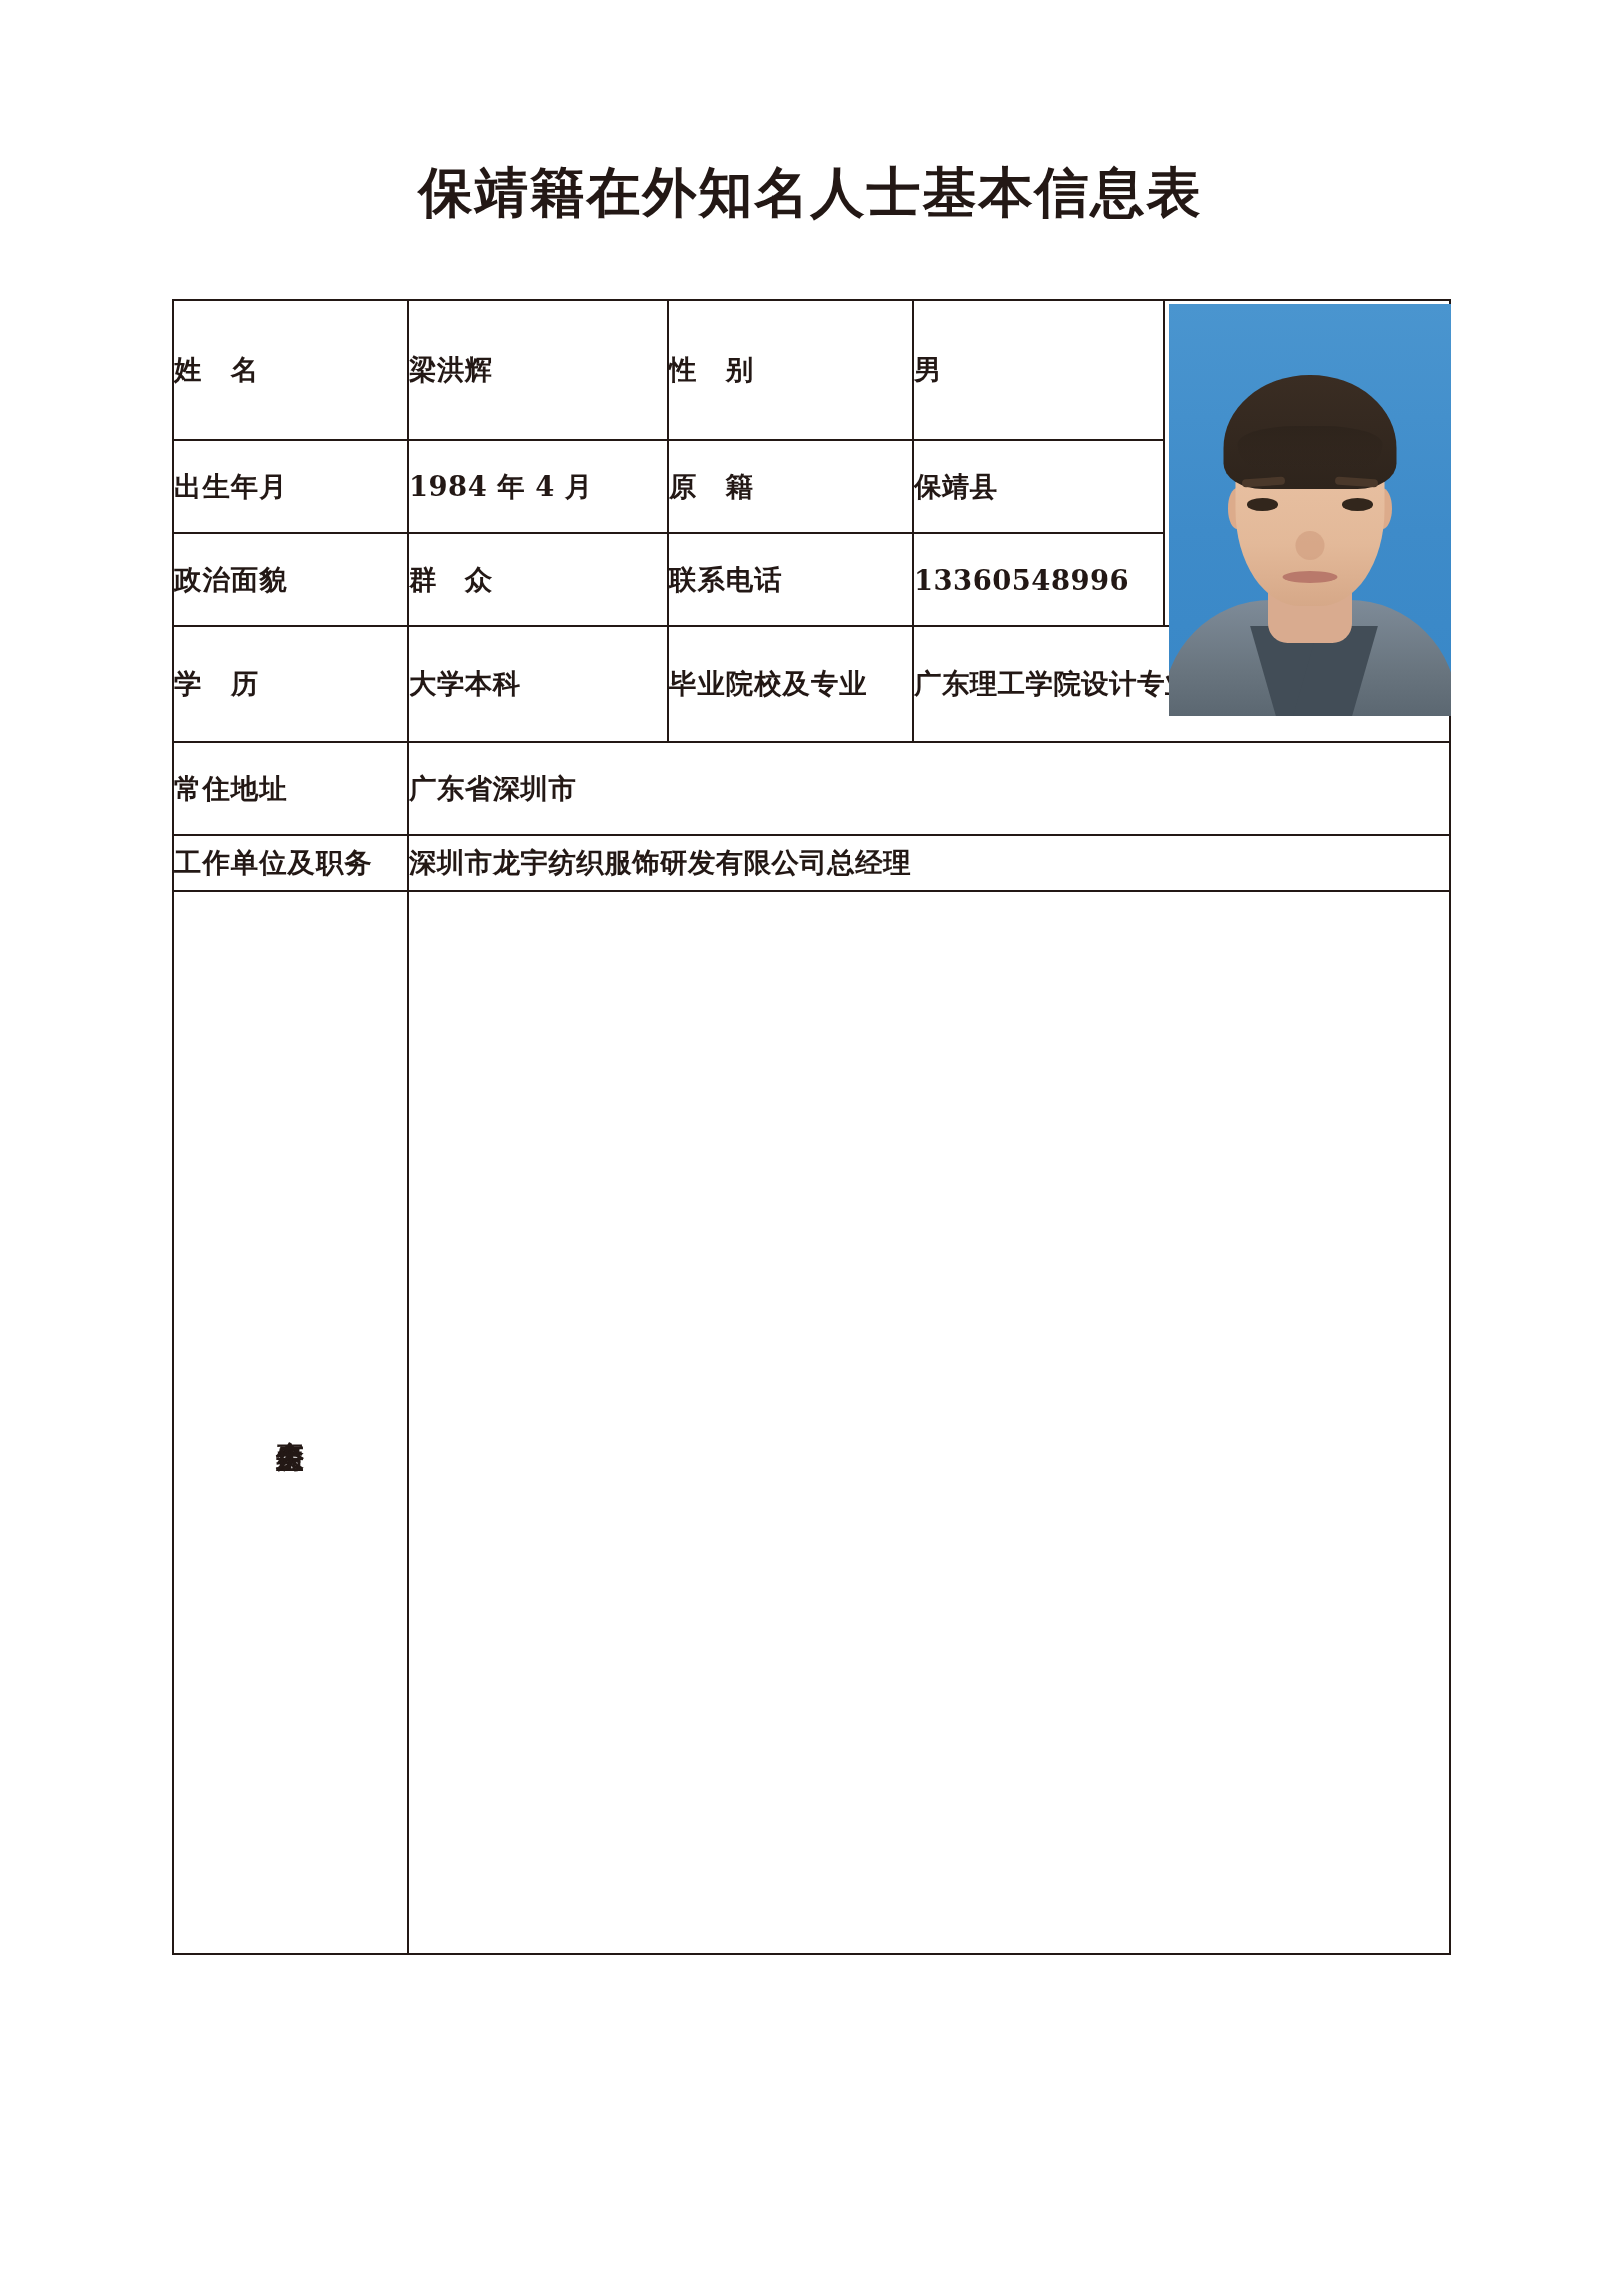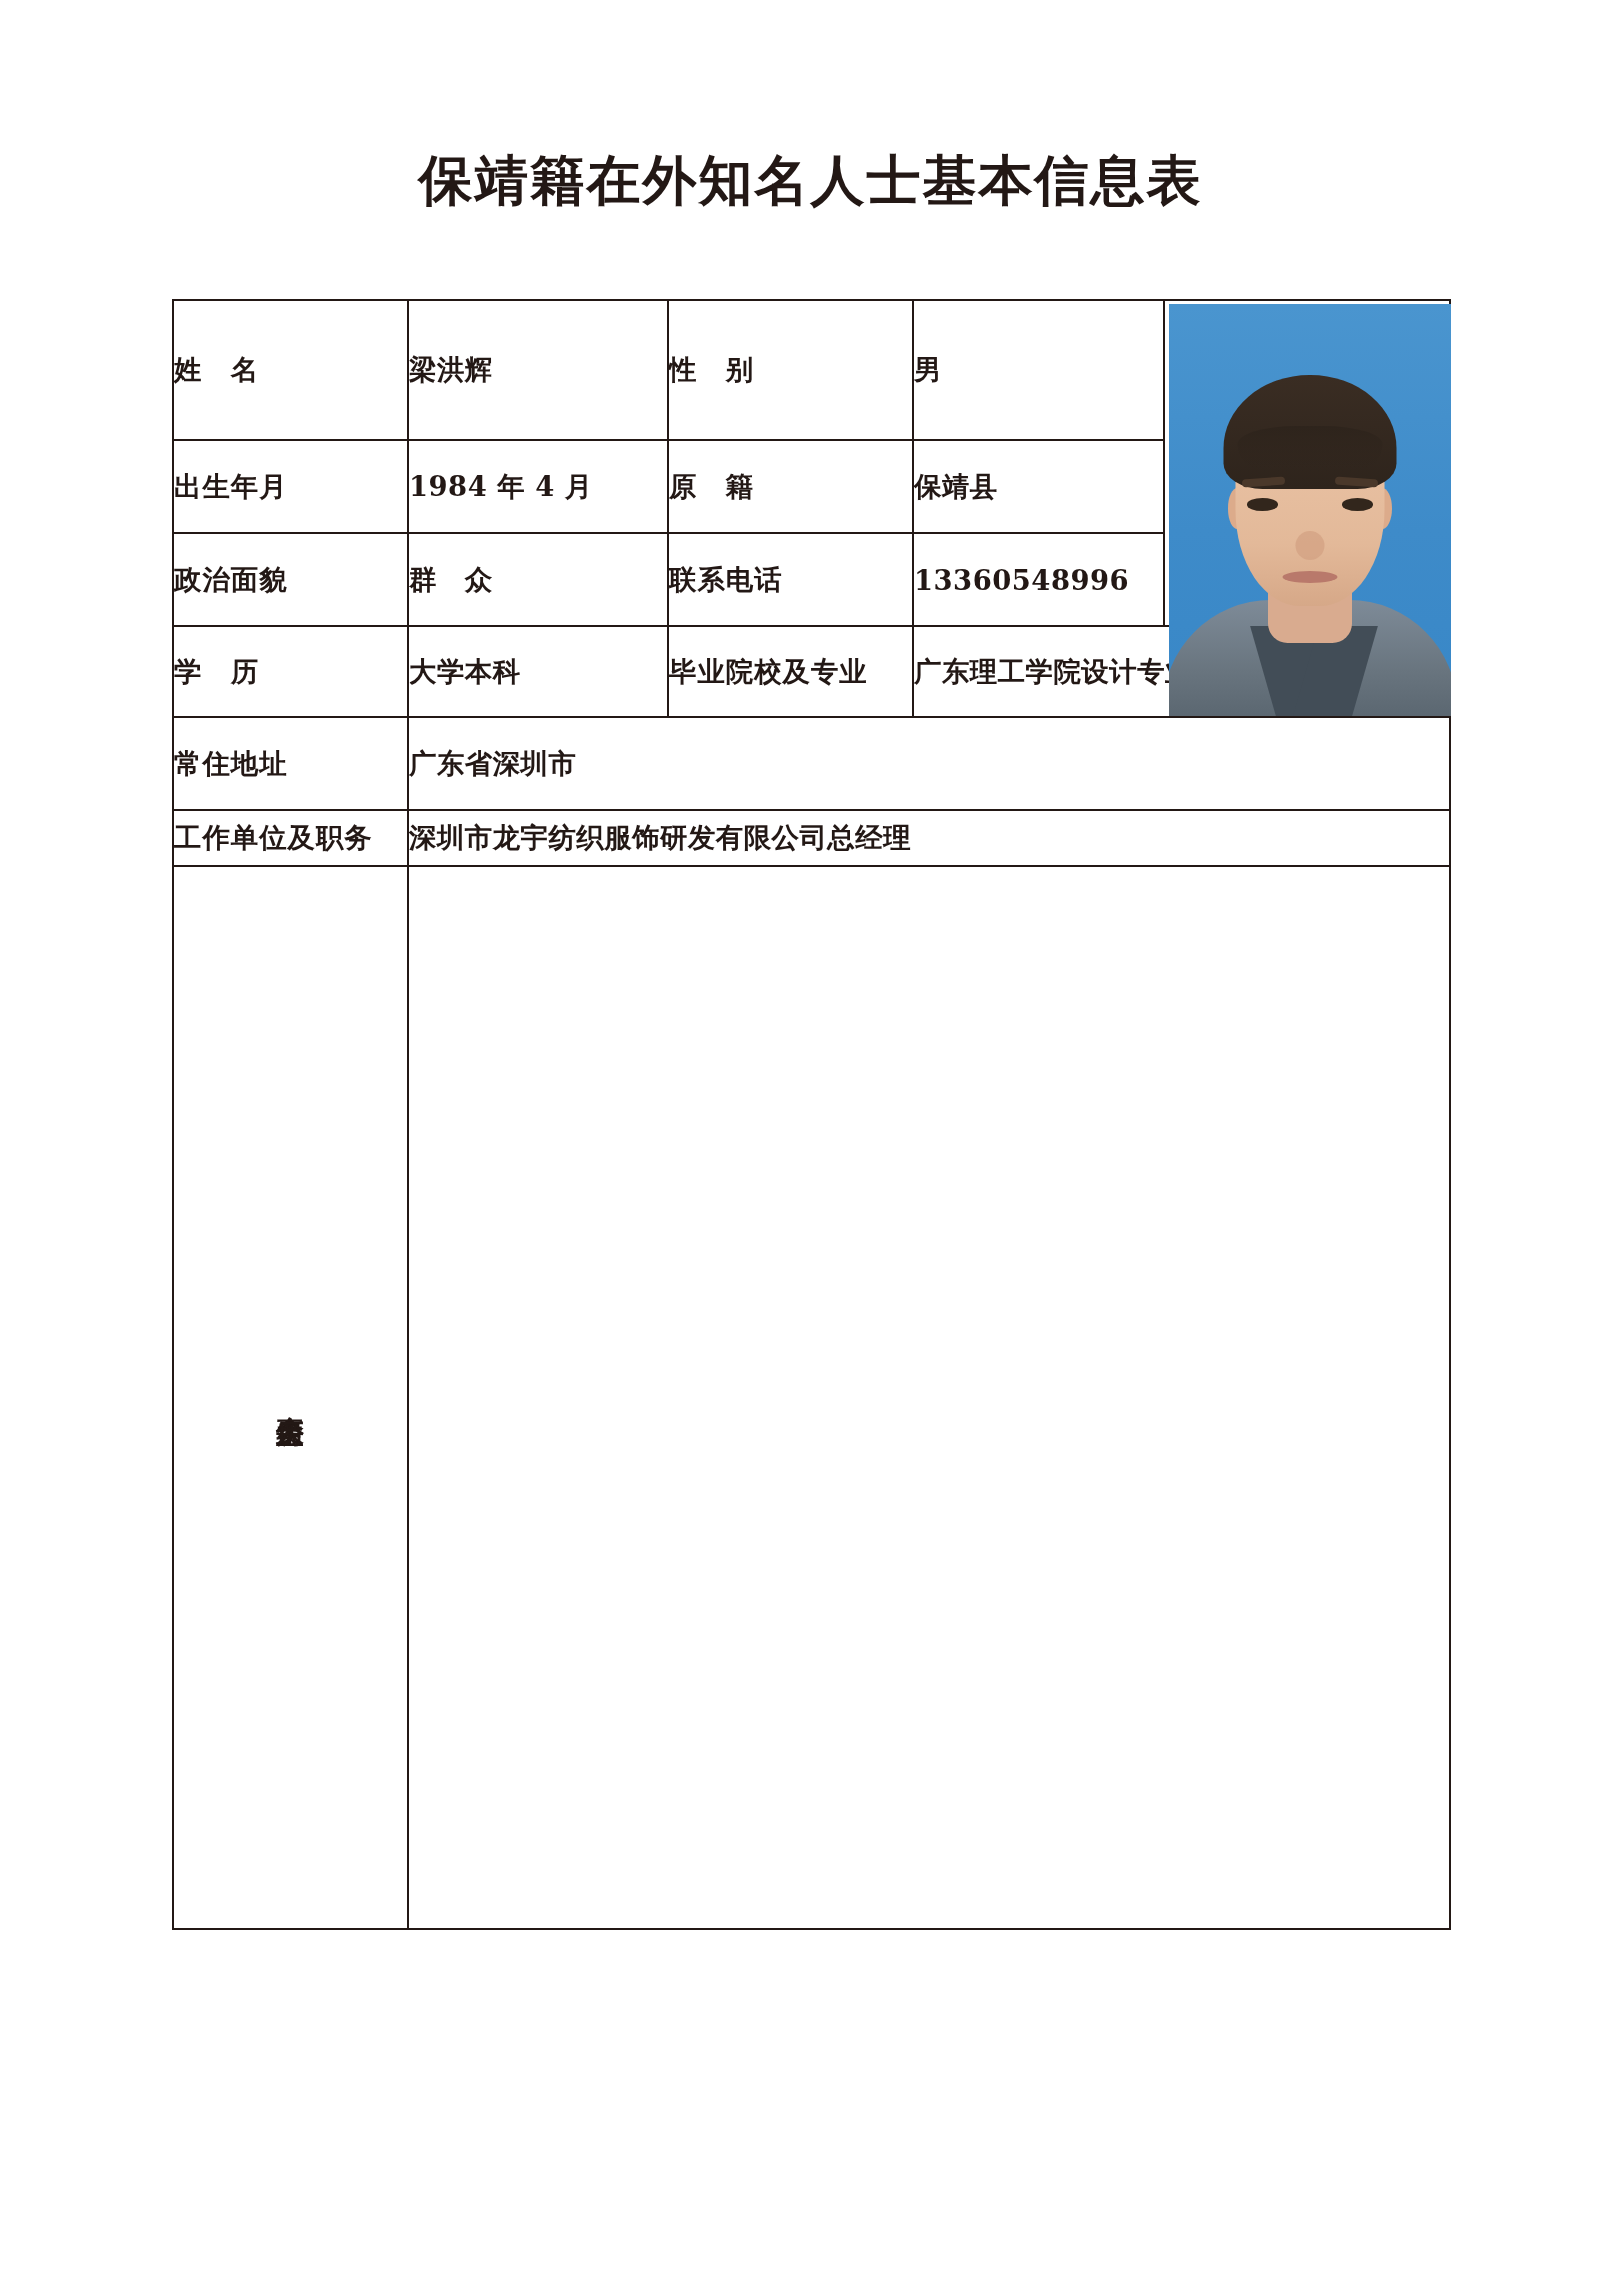--- a/index.html
+++ b/index.html
@@ -18,21 +18,21 @@
   .page {
     position: absolute;
     left: 0; top: 0;
     width: 1621px;
     height: 2293px;
     background: #ffffff;
   }
   .doc-title {
     position: absolute;
     left: 0;
-    top: 147px;
+    top: 159px;
     width: 1621px;
     text-align: center;
     font-size: 54px;
     font-weight: bold;
     letter-spacing: 2px;
     font-family: "DejaVu Serif", "Liberation Serif", serif;
     color: #231815;
     line-height: 1.25;
   }
   
@@ -59,21 +59,21 @@
   }
   .info-table .val {
     font-weight: bold;
     font-size: 27.4px;
     letter-spacing: 0.5px;
     font-family: "DejaVu Serif", "Liberation Serif", serif;
   }
   .r1 { height: 140px; }
   .r2 { height: 93px; padding-left: 8px; }
   .r3 { height: 93px; }
-  .r4 { height: 91px; }
+  .r4 { height: 116px; }
   .r5 { height: 93px; border-radius: 15px; }
   .r6 { height: 56px; padding-left: 12px; }
   .r7 { height: 1063px; }
 
   td.photo-cell {
     padding: 0;
     vertical-align: top;
     position: relative;
     background: #ffffff;
   }

